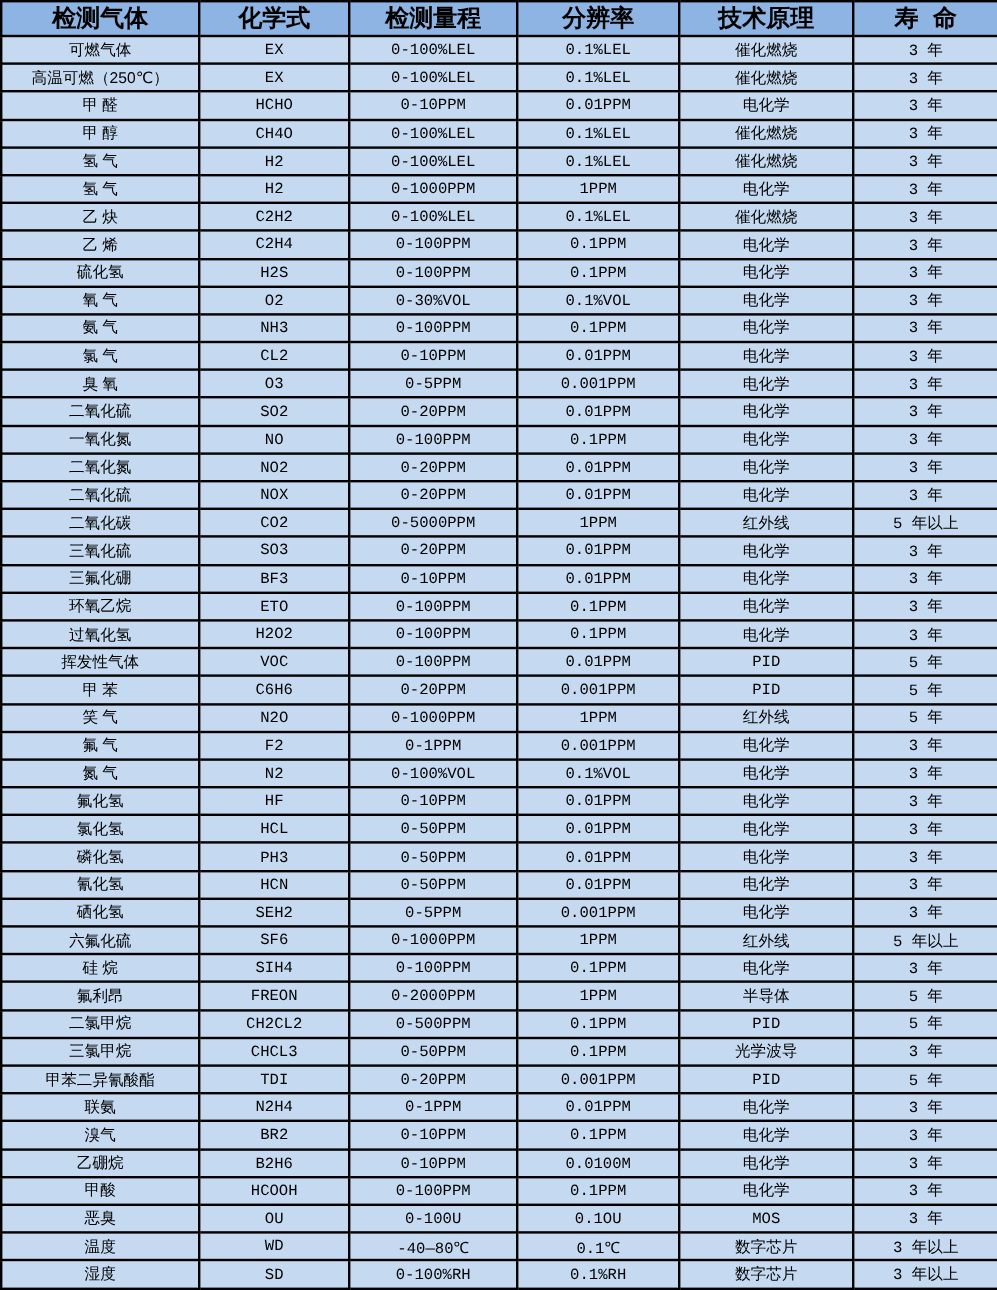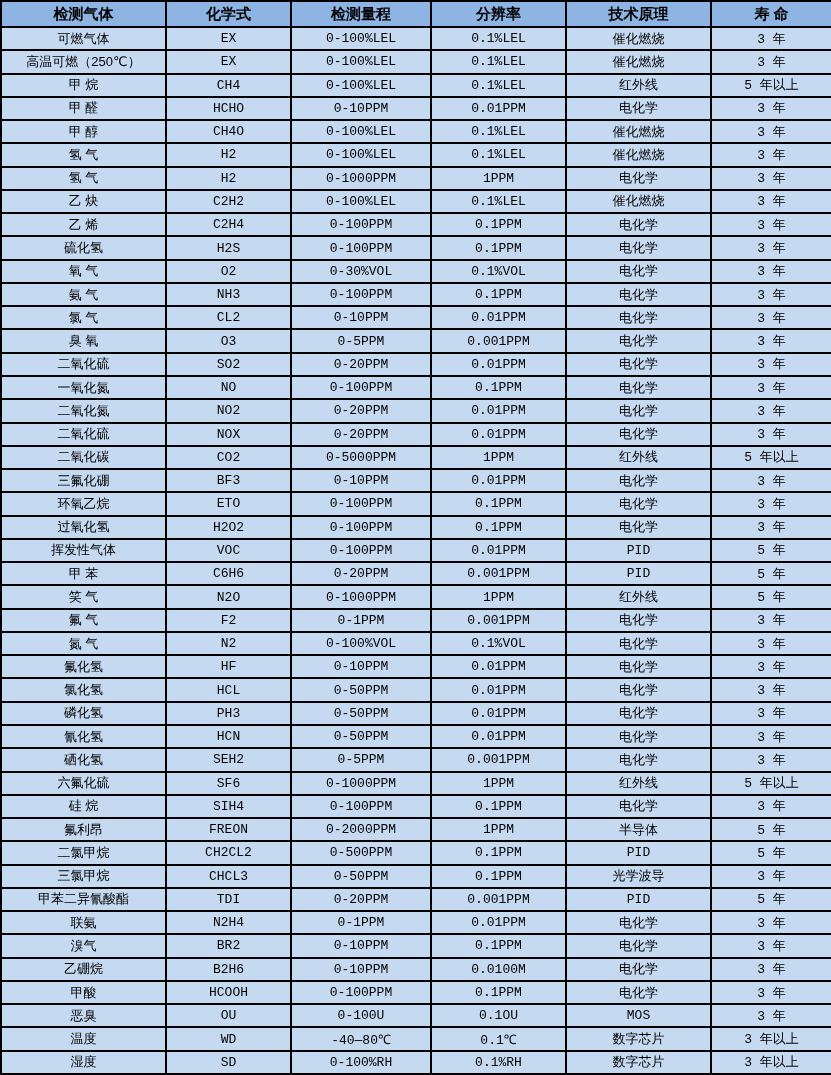--- a/index.html
+++ b/index.html
@@ -19,23 +19,23 @@
     border: 2px solid #000000;
     text-align: center;
     vertical-align: middle;
     padding: 0 2px;
     overflow: hidden;
     white-space: nowrap;
     color: #000000;
   }
   .spec-table thead th {
     background: #8DB4E2;
-    font-family: Liberation Sans, sans-serif;
+    font-family: Liberation Mono, monospace;
     font-weight: bold;
-    font-size: 15px;
+    font-size: 20px;
     height: 24px;
   }
   .spec-table tbody td {
     background: #C5D9F1;
     font-family: "Liberation Mono", "DejaVu Sans Mono", monospace;
     font-size: 13px;
   }
   .spec-table tbody td.gas-name {
     font-family: "Liberation Sans", "DejaVu Sans", sans-serif;
     font-size: 13px;
@@ -74,28 +74,20 @@
       </tr>
       <tr>
         <td class="gas-name">高温可燃（250℃）</td>
         <td>EX</td>
         <td>0-100%LEL</td>
         <td>0.1%LEL</td>
         <td>催化燃烧</td>
         <td>3 年</td>
       </tr>
       <tr>
-        <td class="gas-name">甲 烷</td>
-        <td>CH4</td>
-        <td>0-100%LEL</td>
-        <td>0.1%LEL</td>
-        <td>红外线</td>
-        <td>5 年以上</td>
-      </tr>
-      <tr>
         <td class="gas-name">甲 醛</td>
         <td>HCHO</td>
         <td>0-10PPM</td>
         <td>0.01PPM</td>
         <td>电化学</td>
         <td>3 年</td>
       </tr>
       <tr>
         <td class="gas-name">甲 醇</td>
         <td>CH4O</td>
@@ -210,20 +202,28 @@
       </tr>
       <tr>
         <td class="gas-name">二氧化碳</td>
         <td>CO2</td>
         <td>0-5000PPM</td>
         <td>1PPM</td>
         <td>红外线</td>
         <td>5 年以上</td>
       </tr>
       <tr>
+        <td class="gas-name">三氧化硫</td>
+        <td>SO3</td>
+        <td>0-20PPM</td>
+        <td>0.01PPM</td>
+        <td>电化学</td>
+        <td>3 年</td>
+      </tr>
+      <tr>
         <td class="gas-name">三氟化硼</td>
         <td>BF3</td>
         <td>0-10PPM</td>
         <td>0.01PPM</td>
         <td>电化学</td>
         <td>3 年</td>
       </tr>
       <tr>
         <td class="gas-name">环氧乙烷</td>
         <td>ETO</td>

